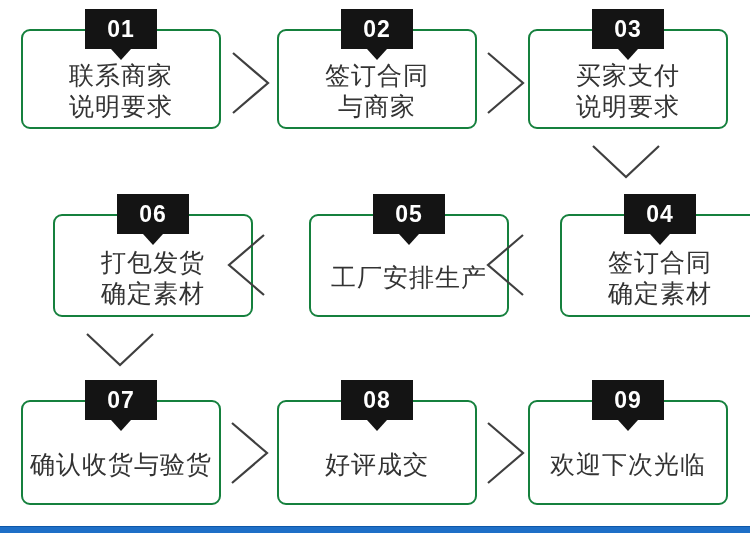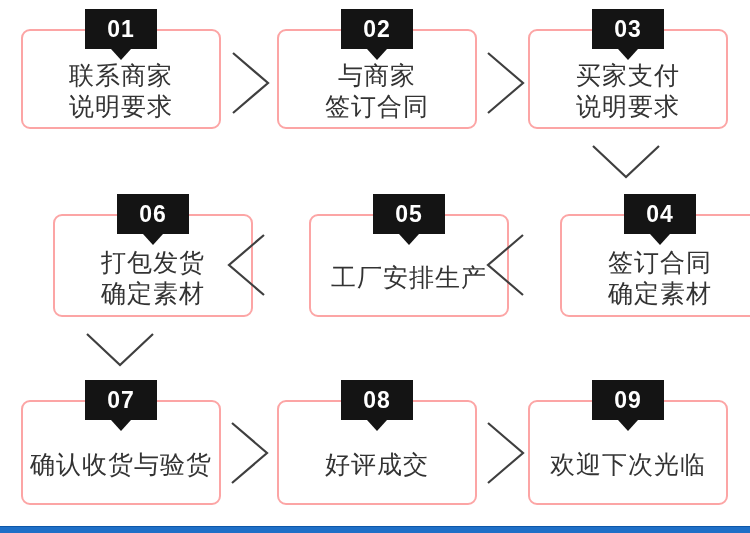--- a/index.html
+++ b/index.html
@@ -10,21 +10,21 @@
     font-family: "Liberation Sans", "DejaVu Sans", sans-serif;
   }
   #canvas {
     position: relative;
     width: 750px; height: 533px;
     background: #ffffff;
   }
   .step-box {
     position: absolute;
     width: 200px;
-    border: 2px solid #fca5a5;
+    border: 2px solid #15803d;
     border-radius: 9px;
     background: #ffffff;
     box-sizing: border-box;
     display: flex;
     flex-direction: column;
     justify-content: center;
     align-items: center;
     padding-top: 24px;
   }
   .r1 { top: 29px;  height: 100px; }
@@ -103,22 +103,22 @@
       <div class="line">联系商家</div>
       <div class="line">说明要求</div>
     </div>
   </div>
 
   <div class="step-box r1 c2">
     <div class="badge">
       <span>02</span>
     </div>
     <div class="lines">
+      <div class="line">签订合同</div>
       <div class="line">与商家</div>
-      <div class="line">签订合同</div>
     </div>
   </div>
 
   <div class="step-box r1 c3">
     <div class="badge">
       <span>03</span>
     </div>
     <div class="lines">
       <div class="line">买家支付</div>
       <div class="line">说明要求</div>

